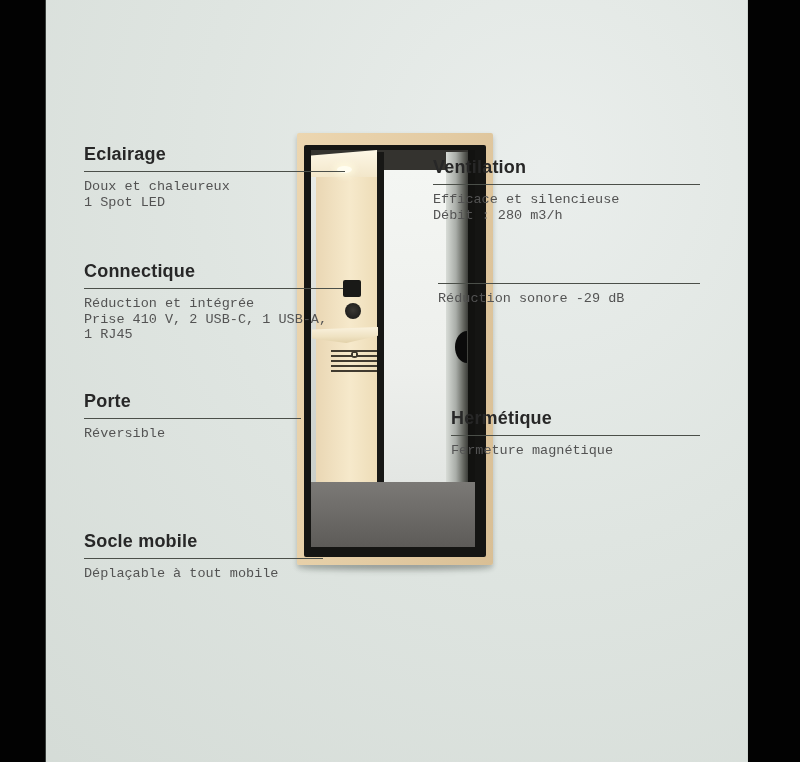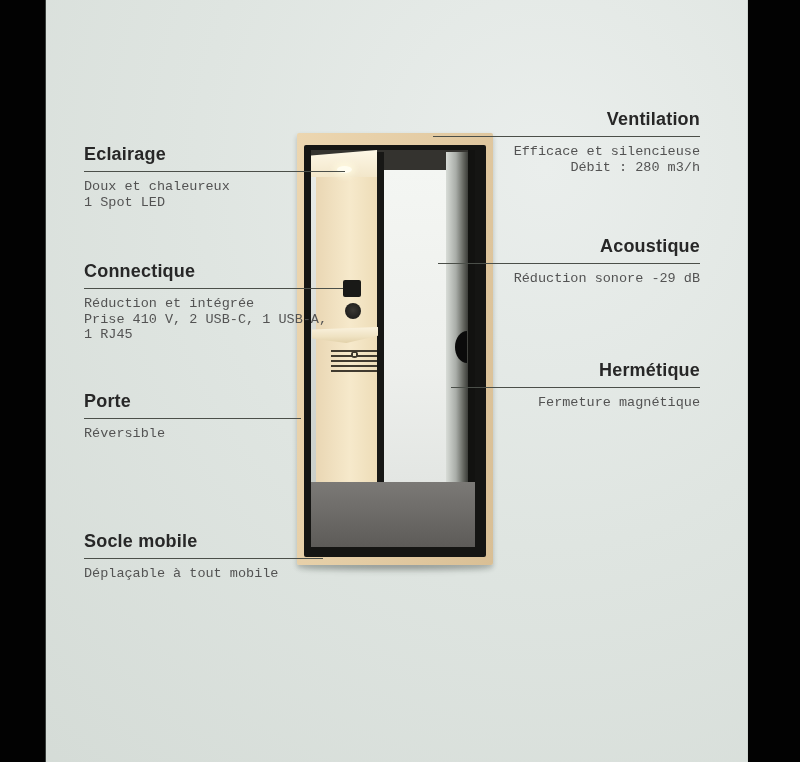--- a/index.html
+++ b/index.html
@@ -13,21 +13,21 @@
   #bar-right{right:0;width:52px;border-left:1px solid #cfd5d1;}
 
   
   .feature{position:absolute;z-index:3;}
   .feature h3{
     margin:0 0 6px;font-size:18px;line-height:22px;font-weight:bold;
     color:#272727;letter-spacing:.2px;
   }
   .feature .rule{height:1px;background:#4b4f49;margin:0 0 7px;}
   .feature p{margin:0;font-size:13.5px;line-height:15.5px;color:#535353;font-family:Liberation Mono, monospace;}
-  .feature.right{text-align:right;}
+  .feature.right{margin-top:48px;}
   .feature.right .rule{margin-left:auto;}
 
   
   #booth{position:absolute;left:297px;top:133px;width:196px;height:432px;z-index:1;}
   #booth .wood{
     position:absolute;inset:0;border-radius:2px;
     background:linear-gradient(100deg,#ecd6b0 0%,#e3cba3 55%,#d9bf95 100%);
     box-shadow:0 3px 5px rgba(40,50,45,.25);
   }
   #booth .frame{
@@ -129,21 +129,20 @@
   </div>
 
   <div class="feature right" style="right:100px;top:108px;width:267px">
     <h3>Ventilation</h3>
     <div class="rule" style="width:267px"></div>
     <p>Efficace et silencieuse</p>
     <p>Débit : 280 m3/h</p>
   </div>
 
   <div class="feature right" style="right:100px;top:235px;width:262px">
-    <h3>Acoustique</h3>
     <div class="rule" style="width:262px"></div>
     <p>Réduction sonore -29 dB</p>
   </div>
 
   <div class="feature right" style="right:100px;top:359px;width:249px">
     <h3>Hermétique</h3>
     <div class="rule" style="width:249px"></div>
     <p>Fermeture magnétique</p>
   </div>
 

